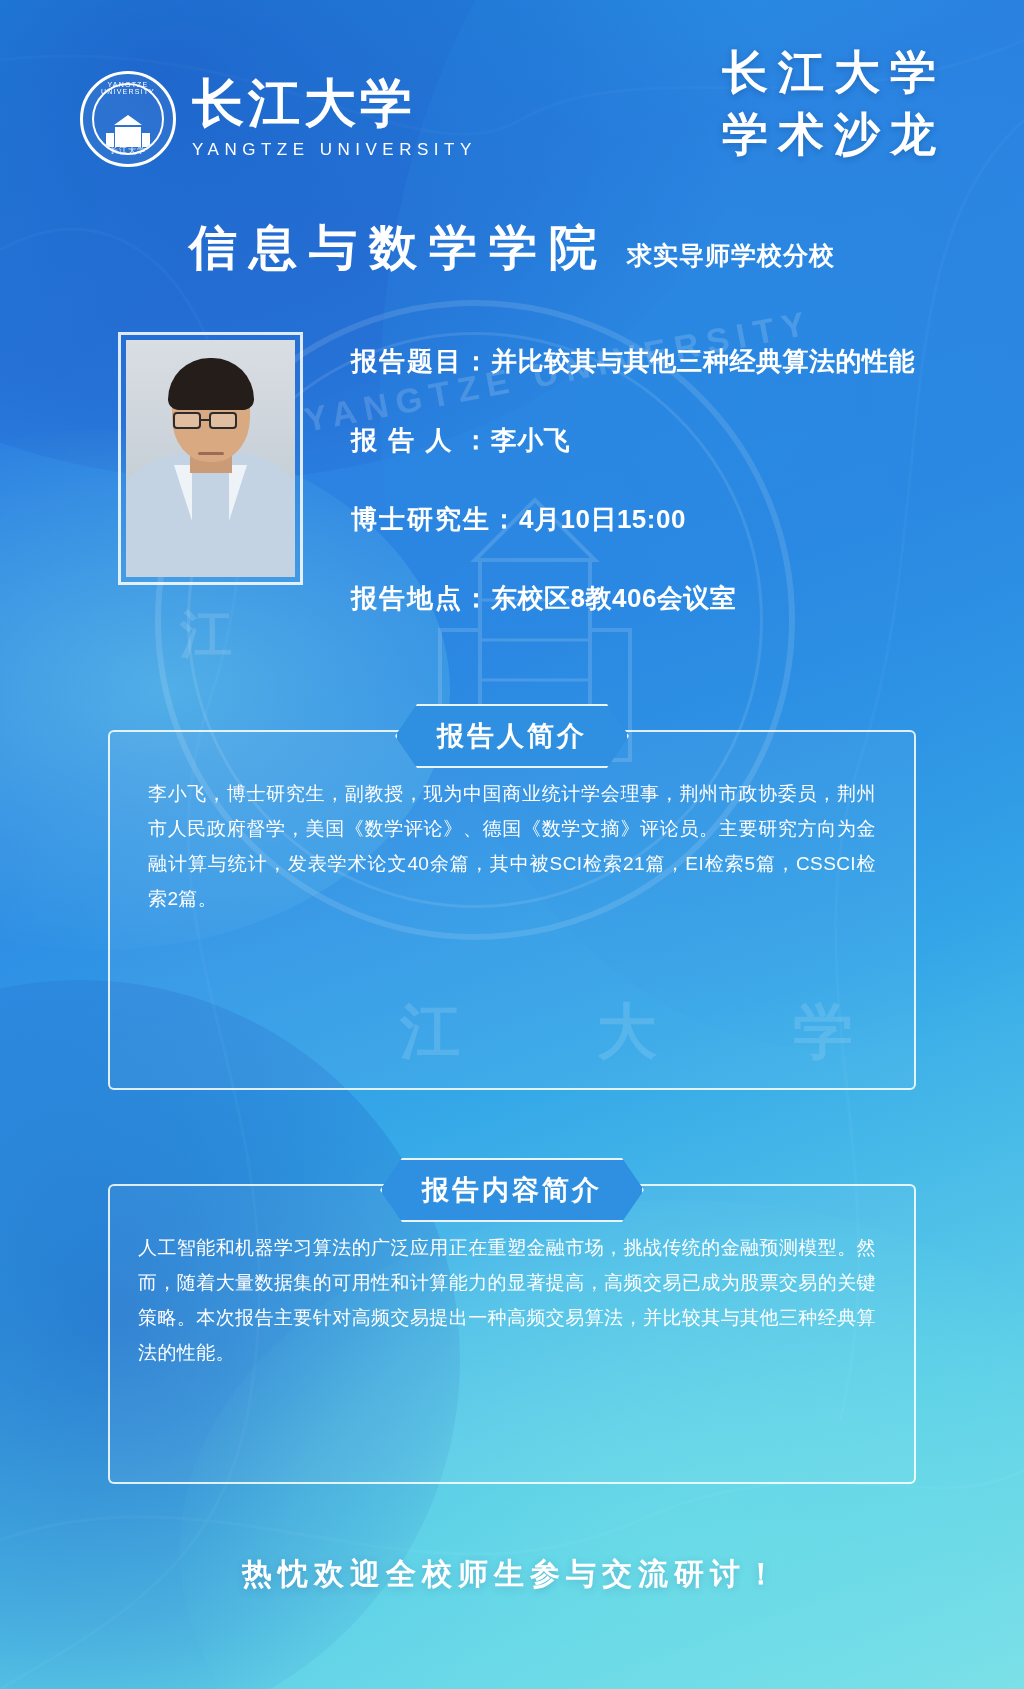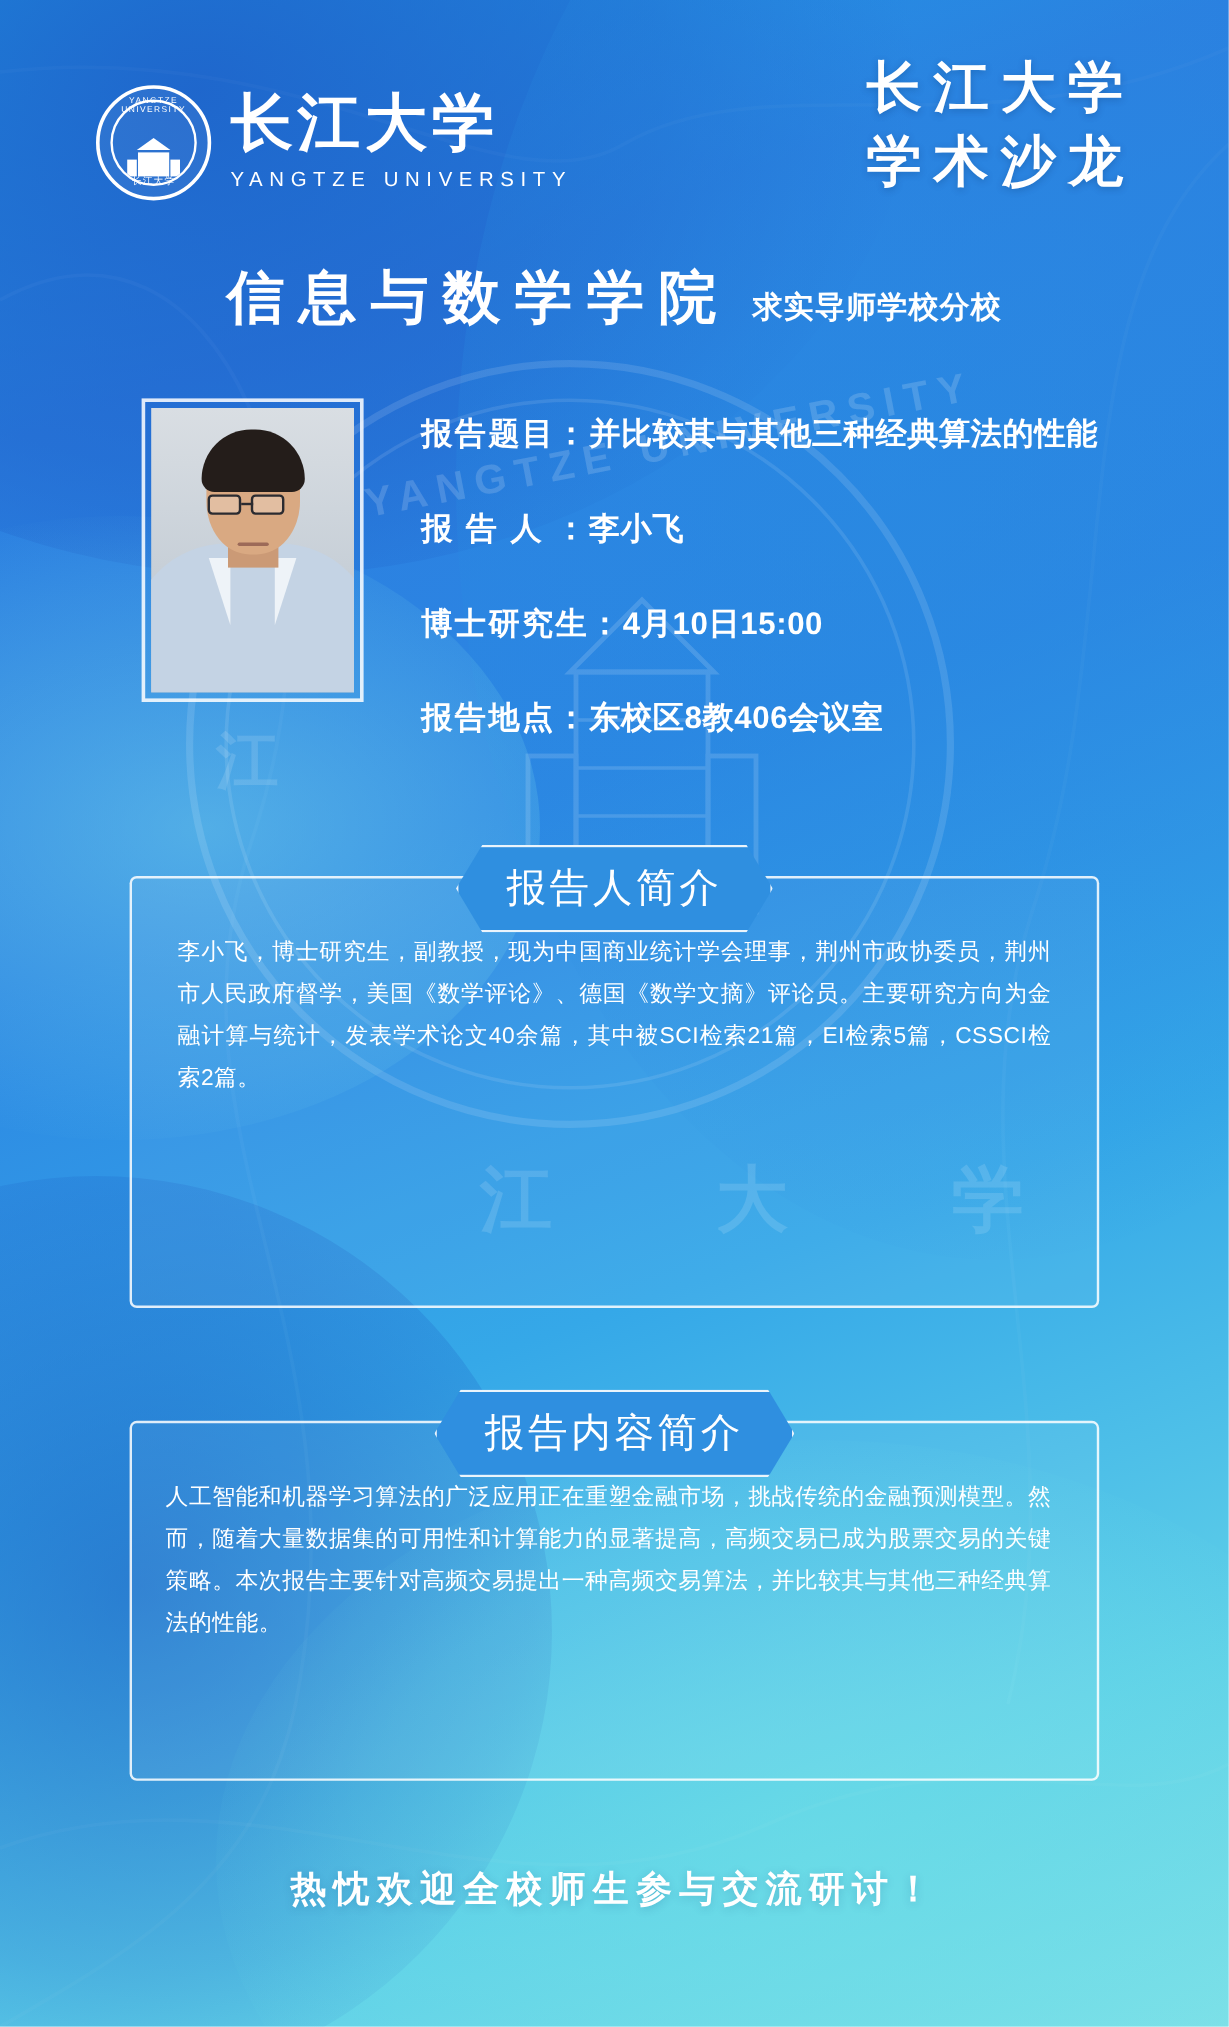--- a/index.html
+++ b/index.html
@@ -70,21 +70,21 @@
   .wm-text {
     position: absolute;
     color: rgba(255,255,255,0.16);
     font-size: 34px;
     letter-spacing: 8px;
     font-weight: bold;
     pointer-events: none;
     white-space: nowrap;
   }
   .wm-top { left: 300px; top: 352px; transform: rotate(-11deg); }
-  .wm-bottom { left: 400px; top: 960px; font-size: 60px; letter-spacing: 60px; color: rgba(255,255,255,0.13); }
+  .wm-bottom { left: 400px; top: 992px; font-size: 60px; letter-spacing: 60px; color: rgba(255,255,255,0.13); }
   .wm-left { left: 180px; top: 600px; font-size: 52px; color: rgba(255,255,255,0.13); }
   .wm-bldg {
     position: absolute;
     left: 420px; top: 480px;
     width: 230px; height: 330px;
     pointer-events: none;
     opacity: .14;
   }
 
   
@@ -246,22 +246,22 @@
     border: 2px solid rgba(255,255,255,0.85);
     border-radius: 6px;
     padding: 44px 38px 40px 38px;
     background: rgba(255,255,255,0.05);
   }
   .panel-title {
     position: absolute;
     left: 50%; top: -28px; transform: translateX(-50%);
     background: #2f8fe0;
     color: #fff;
-    font-size: 33px;
-    font-weight: normal;
+    font-size: 27px;
+    font-weight: bold;
     letter-spacing: 3px;
     padding: 12px 40px;
     white-space: nowrap;
     border: 2px solid rgba(255,255,255,0.9);
     clip-path: polygon(22px 0, calc(100% - 22px) 0, 100% 50%, calc(100% - 22px) 100%, 22px 100%, 0 50%);
   }
   .panel-body {
     color: #ffffff;
     font-size: 19px;
     line-height: 1.85;

